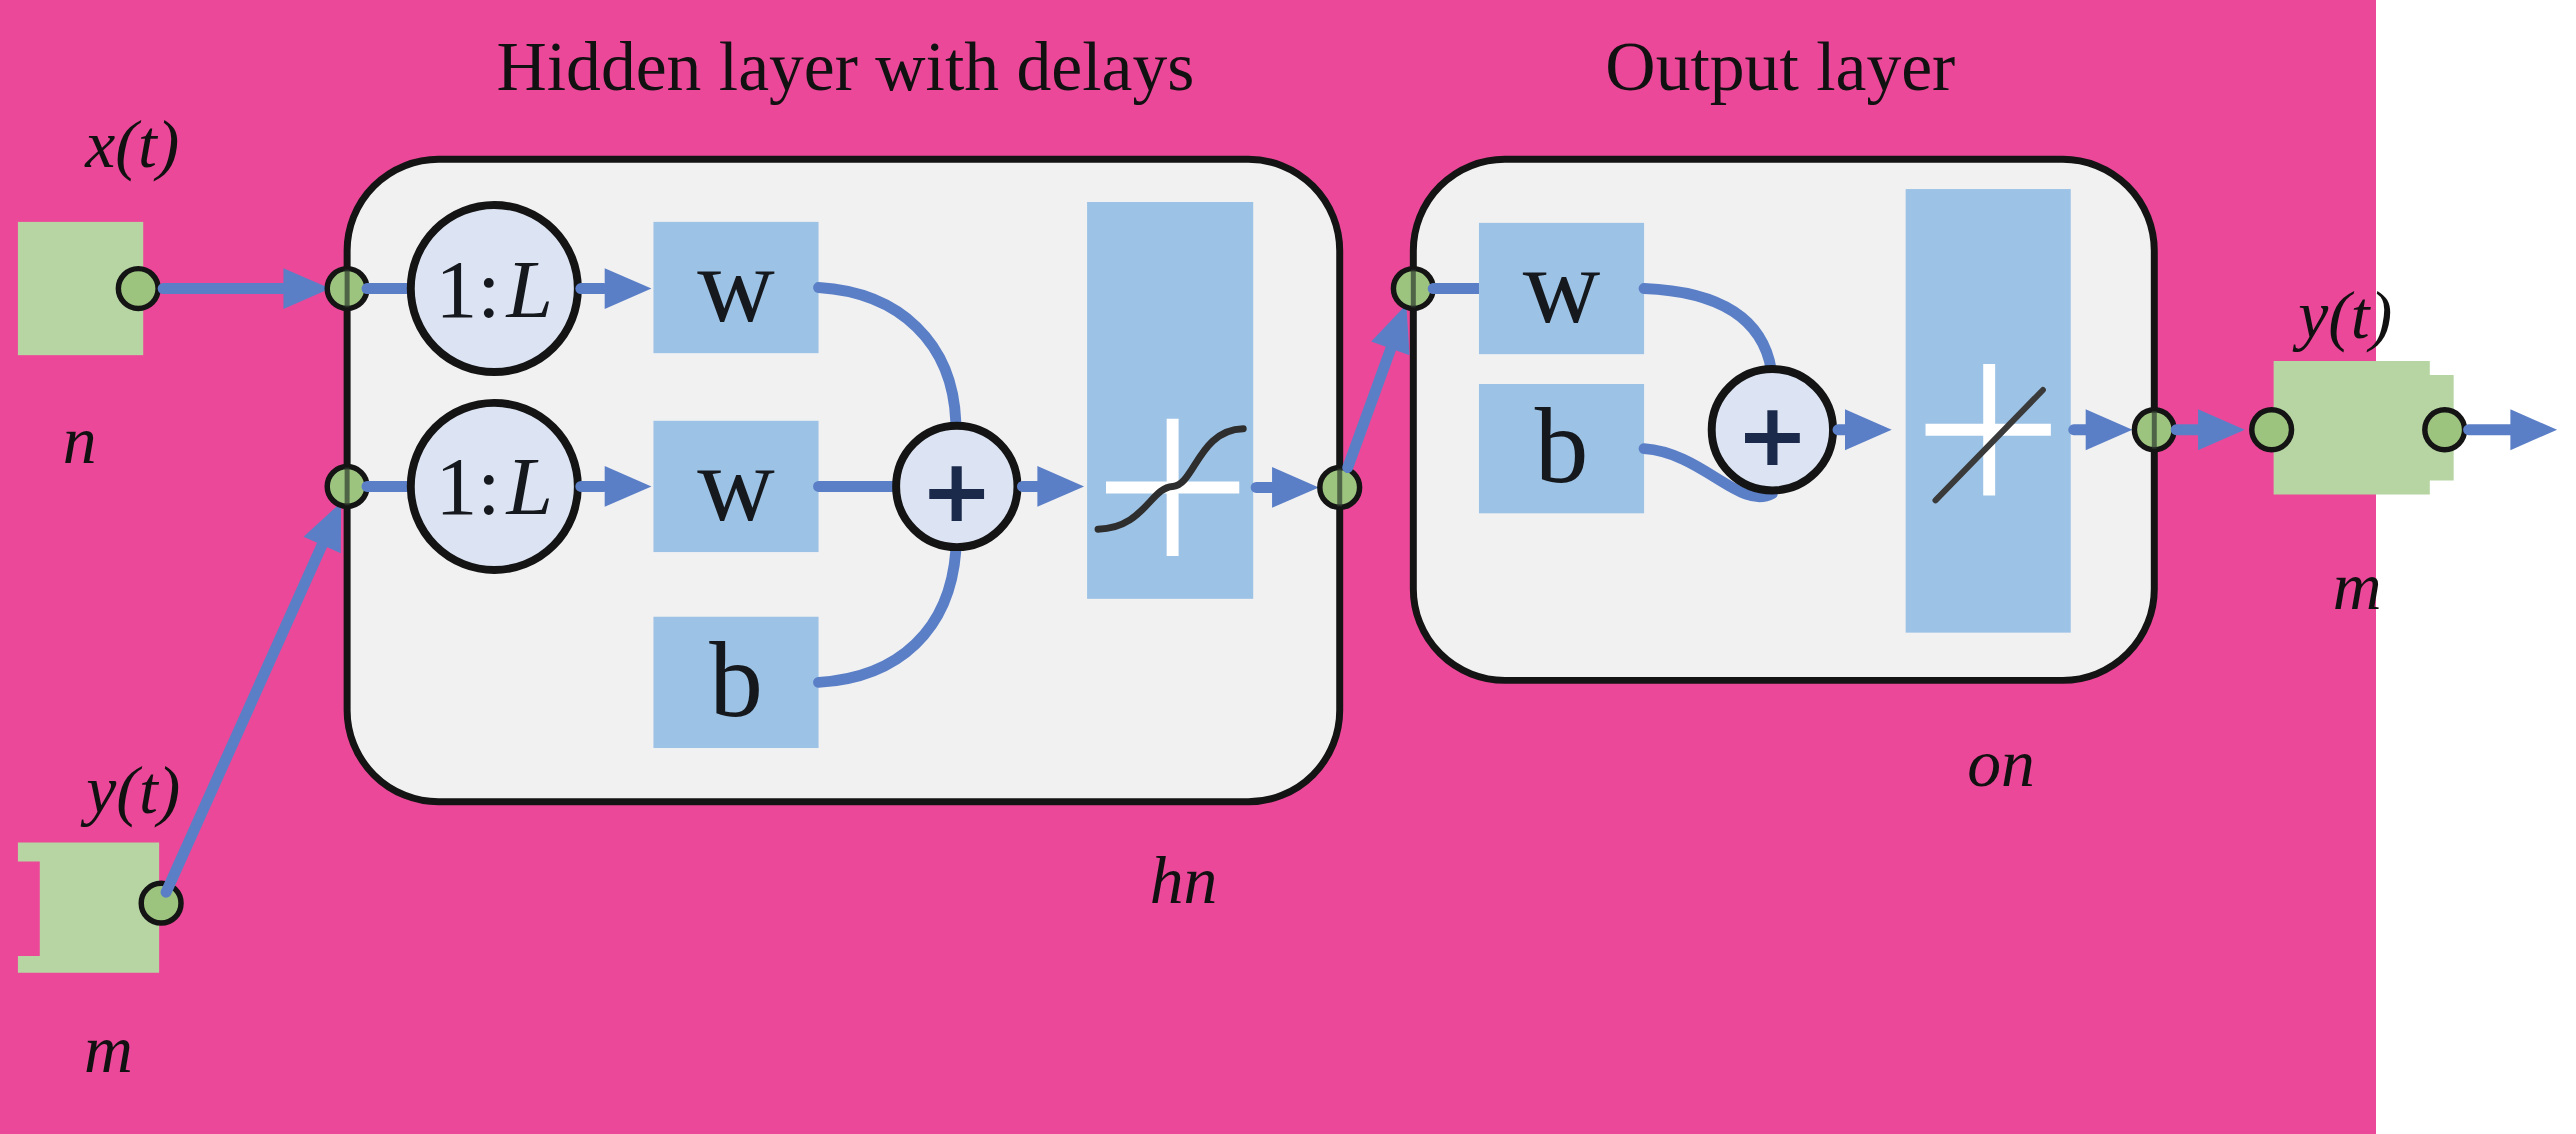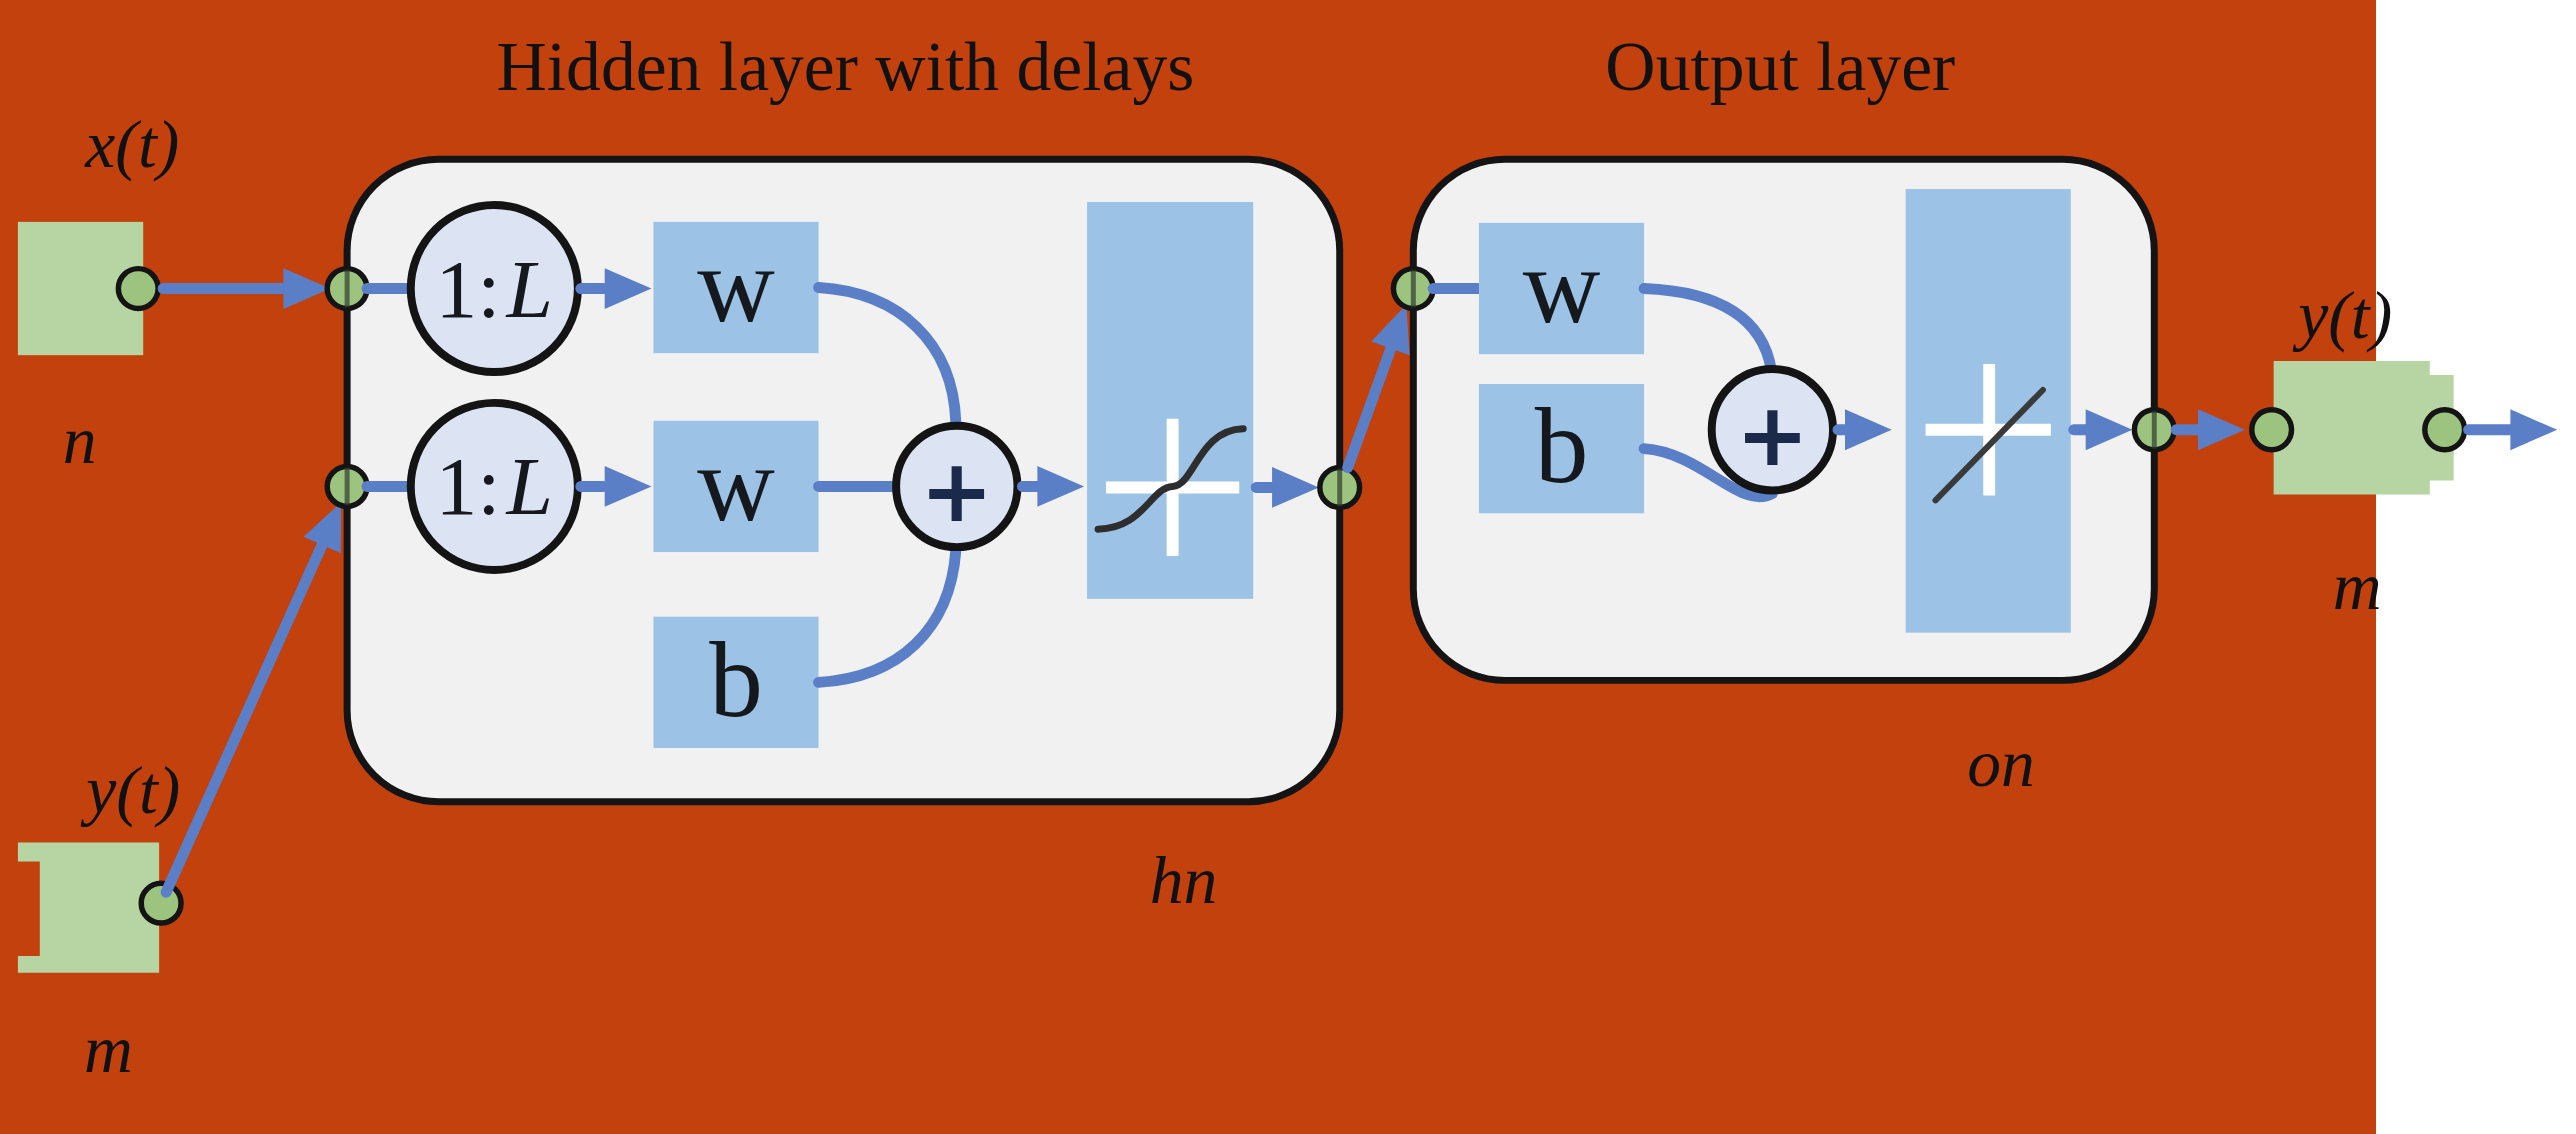--- a/index.html
+++ b/index.html
@@ -1,16 +1,16 @@
 <!DOCTYPE html>
 <html><head>
 <meta charset="utf-8">
 <style>
   html,body{margin:0;padding:0;background:#ffffff;}
-  .stage{width:2376px;height:1135px;position:relative;background:#c2410c;}
+  .stage{width:2376px;height:1135px;position:relative;background:#ec4899;}
   svg{display:block;}
   .title{font-family:"Liberation Serif","DejaVu Serif",serif;font-size:70px;fill:#111;}
   .lbl{font-family:"Liberation Serif","DejaVu Serif",serif;font-style:italic;font-size:68px;fill:#111;}
   .inner{font-family:"Liberation Serif","DejaVu Serif",serif;font-size:108px;fill:#15181c;}
   .delay{font-family:"Liberation Serif","DejaVu Serif",serif;font-size:84px;fill:#15181c;}
   .delay .it{font-style:italic;}
   .plus{font-family:"DejaVu Sans","Liberation Sans",sans-serif;font-weight:700;font-size:88px;fill:#1b2a4a;}
   .layerbox{fill:#f1f1f2;stroke:#141414;stroke-width:7px;}
   .bluebox{fill:#9cc2e5;}
   .palecircle{fill:#dce4f4;stroke:#141414;stroke-width:8px;}

